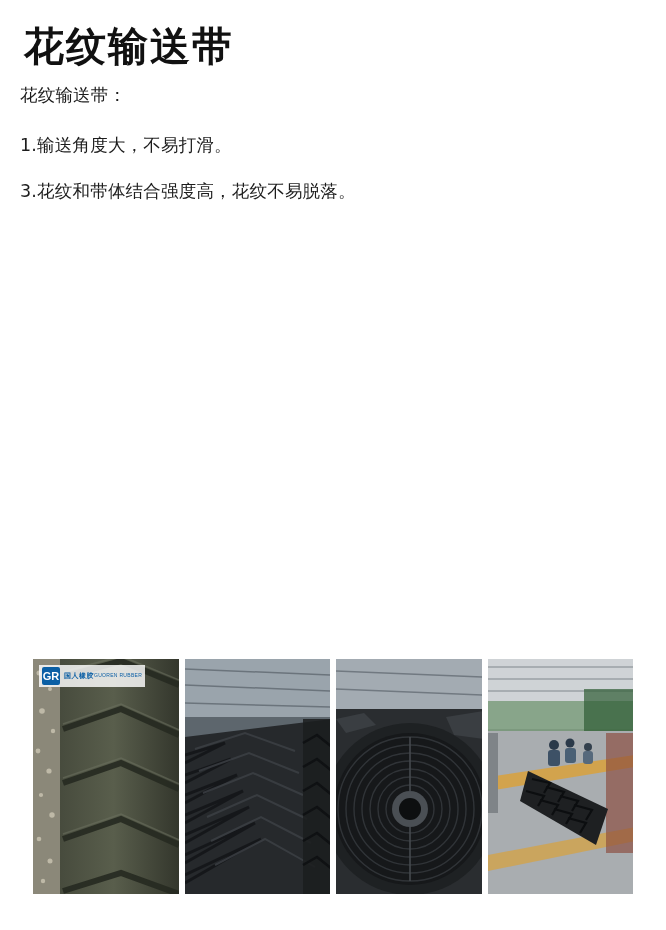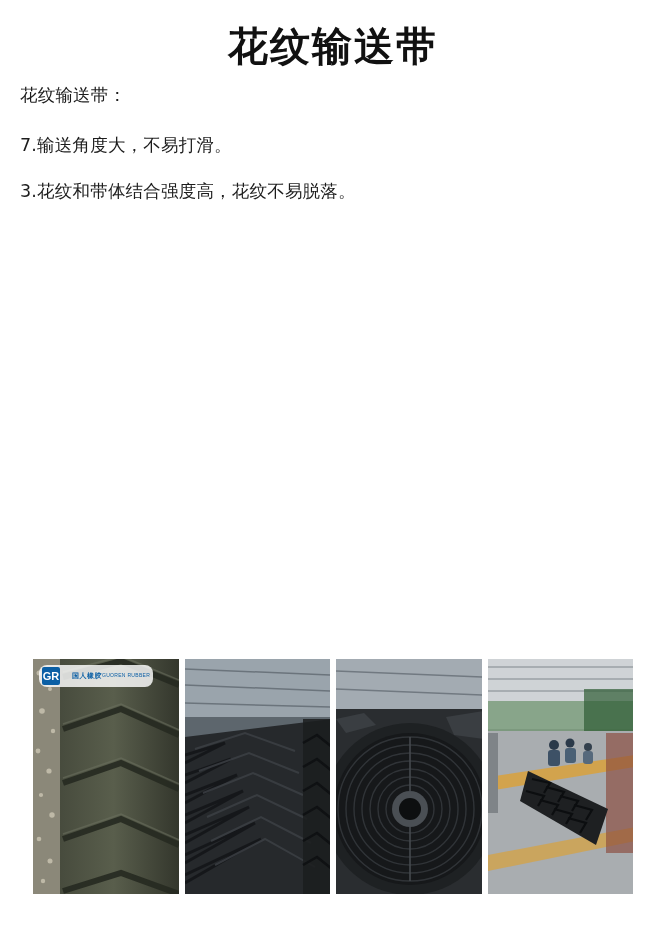--- a/index.html
+++ b/index.html
@@ -14,27 +14,28 @@
     color: #1a1a1a;
     overflow: hidden;
   }
   .page {
     width: 666px;
     height: 930px;
     position: relative;
     box-sizing: border-box;
   }
   .title {
-    text-align: center;
+    text-align: left;
     font-size: 40px;
     font-weight: bold;
     letter-spacing: 2px;
     color: #111111;
     margin: 22px 0 10px 0;
     line-height: 1.2;
+    padding-left: 24px;
   }
   .body-copy {
     padding: 0 20px;
     box-sizing: border-box;
   }
   .para {
     font-size: 17.5px;
     line-height: 1.72;
     color: #1c1c1c;
     margin: 0 0 18px 0;
@@ -79,24 +80,24 @@
   }
   .photo-4 {
     background: linear-gradient(180deg, #b8bcbf 0%, #9aa0a4 30%, #7d8184 60%, #6a6e70 100%);
   }
   .watermark {
     position: absolute;
     left: 6px;
     top: 6px;
     display: flex;
     align-items: center;
-    gap: 12px;
+    gap: 4px;
     padding: 2px 3px;
     background: rgba(255,255,255,0.82);
-    border-radius: 8px;
+    border-radius: 0;
   }
   .wm-logo {
     width: 18px;
     height: 18px;
     background: #0b5fa5;
     color: #ffffff;
     font-size: 11px;
     font-weight: bold;
     line-height: 18px;
     text-align: center;
@@ -122,21 +123,21 @@
 </style>
 </head>
 <body>
 
 <div class="page">
 
   <div class="title">花纹输送带</div>
 
   <div class="body-copy">
     <p class="para lead">花纹输送带：</p>
-    <p class="para tight">7.输送角度大，不易打滑。</p>
+    <p class="para tight">1.输送角度大，不易打滑。</p>
     <p class="para tight">3.花纹和带体结合强度高，花纹不易脱落。</p>
   </div>
 
   <div class="gallery">
 
     <div class="photo photo-1">
       <svg width="147" height="235" viewBox="0 0 147 235">
         <defs>
           <linearGradient id="beltg" x1="0" y1="0" x2="1" y2="0">
             <stop offset="0%" stop-color="#474b3d"></stop>

